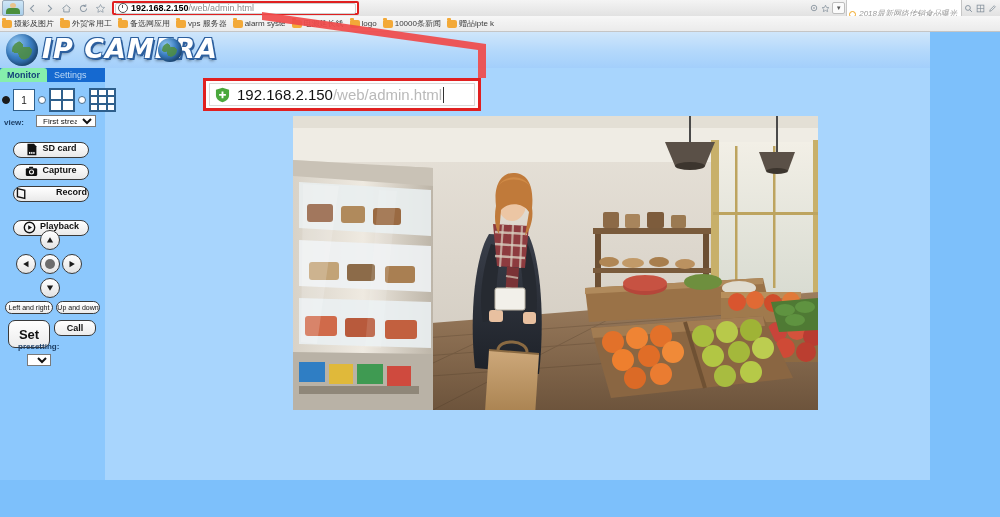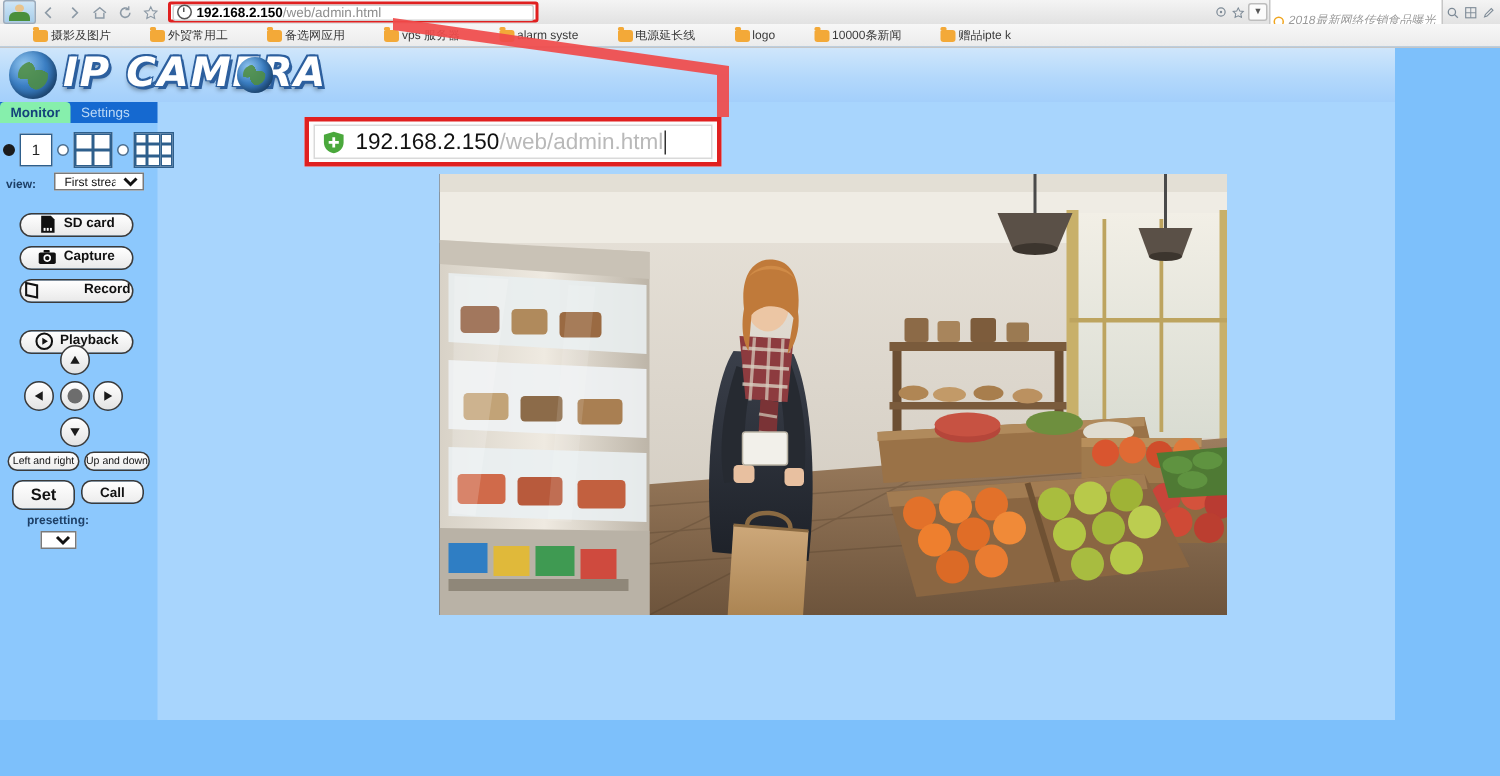--- a/index.html
+++ b/index.html
@@ -82,21 +82,21 @@
   }
   
   #bookmark-bar{
     position:absolute;left:0;top:16px;width:1000px;height:16px;
     background:linear-gradient(#f7f7f7,#ebebeb);
     border-bottom:1px solid #c5c5c5;
     display:flex;align-items:center;padding-left:2px;box-sizing:border-box;
     overflow:hidden;
   }
   .bm{
-    display:flex;align-items:center;margin-right:6px;flex:0 0 auto;max-width:86px;margin-left:20px;
+    display:flex;align-items:center;margin-right:6px;flex:0 0 auto;max-width:86px;
   }
   .bm-ico{
     width:10px;height:8px;background:#f3a938;border-radius:1px 2px 2px 2px;
     position:relative;margin-right:2px;flex:0 0 auto;
   }
   .bm-ico:before{
     content:"";position:absolute;left:0;top:-2px;width:4px;height:2px;
     background:#f3a938;border-radius:1px 1px 0 0;
   }
   .bm-label{
@@ -215,21 +215,21 @@
   #ptz-home .dot{width:10px;height:10px;border-radius:50%;background:#6d6d6d;}
   .smallbtn{
     position:absolute;height:13px;
     background:linear-gradient(#ffffff,#ececec);
     border:1.5px solid #3a3a3a;border-radius:7px;
     display:flex;align-items:center;justify-content:center;
     font-size:7px;color:#111;box-sizing:border-box;white-space:nowrap;
   }
   #btn-lr{left:5px;top:219px;width:48px;}
   #btn-ud{left:56px;top:219px;width:44px;}
-  #btn-set{left:8px;top:238px;width:42px;height:20px;font-size:11px;font-weight:bold;}
+  #btn-set{left:8px;top:238px;width:42px;height:28px;font-size:13px;font-weight:bold;}
   #btn-call{left:54px;top:238px;width:42px;height:16px;font-size:9px;font-weight:bold;}
   #preset-row{
     position:absolute;left:18px;top:260px;display:flex;align-items:center;gap:3px;flex-direction:column;
   }
   #preset-label{font-size:8px;color:#1d3f66;font-weight:bold;}
   #preset-select{
     font-family:"Liberation Sans",sans-serif;font-size:8px;height:12px;
     border:1px solid #7a7a7a;background:#fff;color:#111;padding:0 1px;
     width:24px;box-sizing:border-box;
   }

